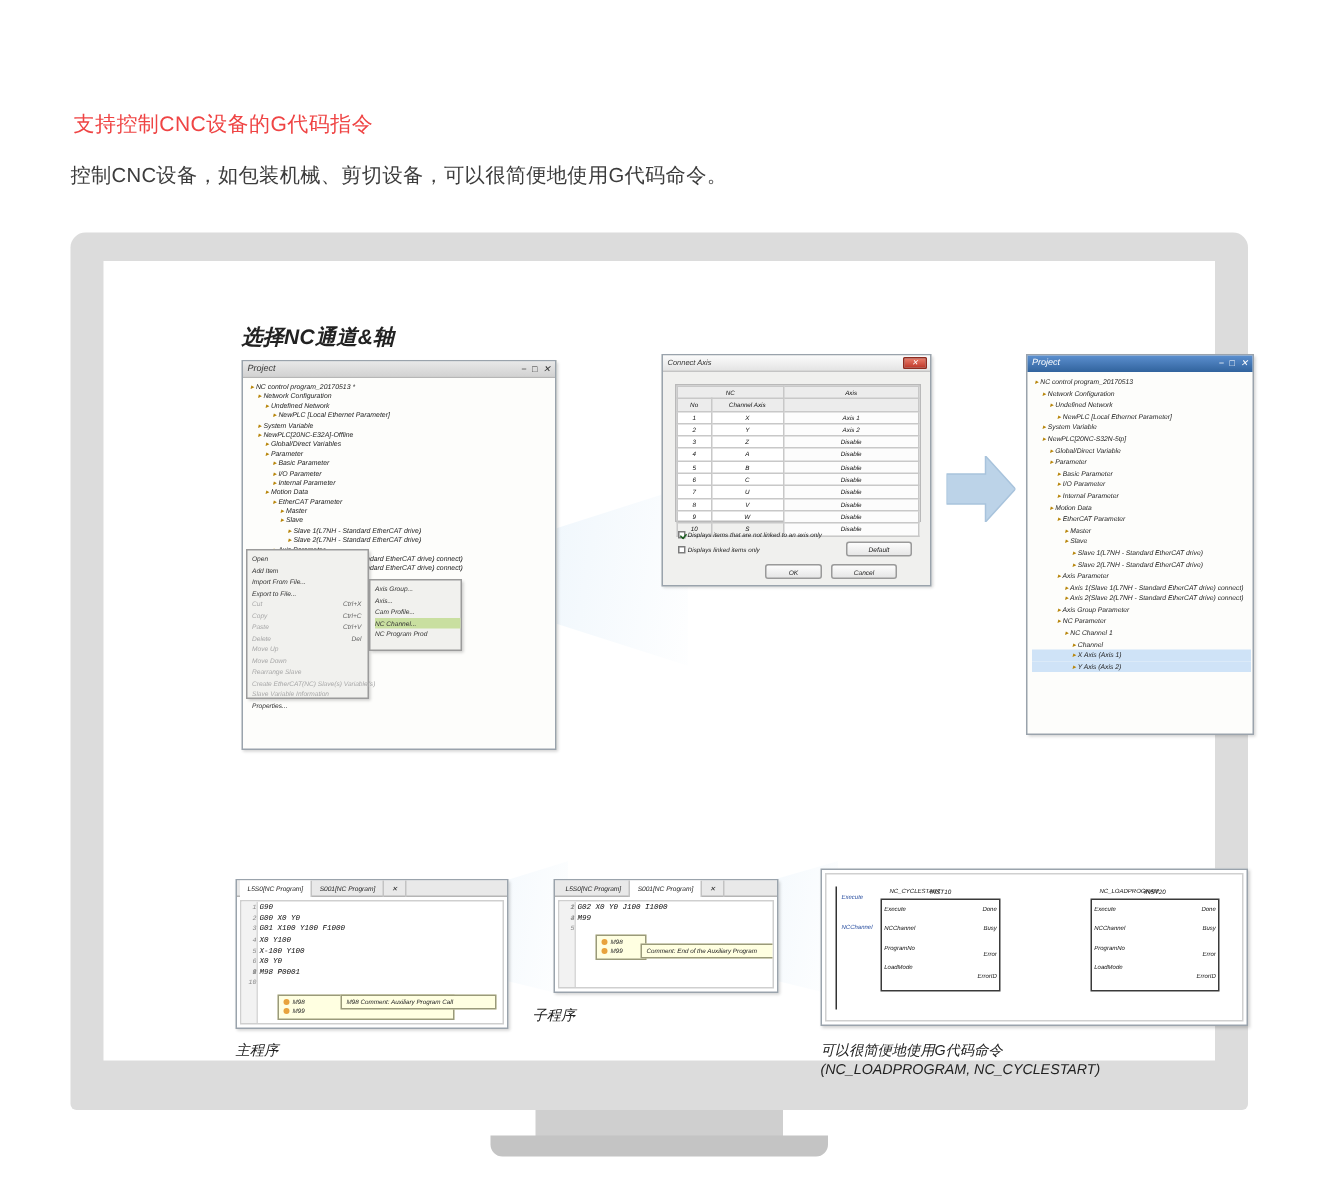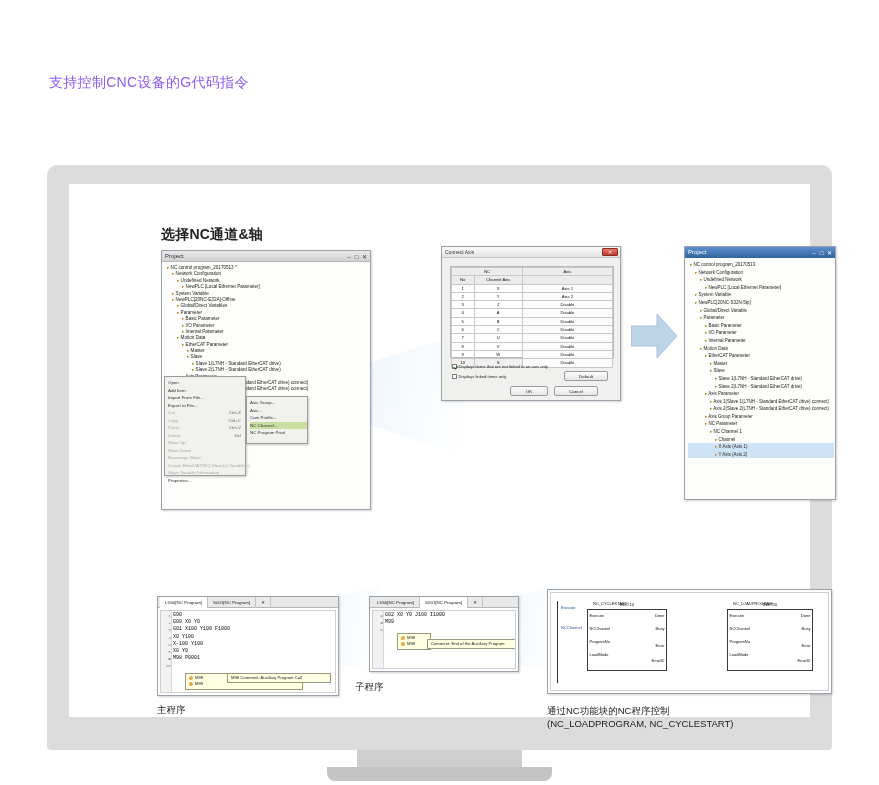--- a/index.html
+++ b/index.html
@@ -22,36 +22,36 @@
     left: 47px; top: 20px;
     font-size: 31px;
     color: #3e4b57;
     letter-spacing: 1px;
     font-weight: normal;
   }
   .subtitle {
     position: absolute;
     left: 49px; top: 74px;
     font-size: 14px;
-    color: #8b5cf6;
+    color: #ef4444;
     letter-spacing: 0.3px;
   }
   .body-text {
     position: absolute;
     left: 47px; top: 108px;
     font-size: 13.5px;
     color: #3c3c3c;
     letter-spacing: 0.2px;
   }
 
   
   .monitor {
     position: absolute;
-    left: 47px; top: 165px;
-    width: 785px; height: 590px;
+    left: 47px; top: 155px;
+    width: 785px; height: 590px; font-style: italic;
   }
   .monitor-body {
     position: absolute;
     left: 0; top: 0;
     width: 785px; height: 585px;
     background: #dcdcdc;
     border-radius: 10px 10px 4px 4px;
   }
   .monitor-screen {
     position: absolute;
@@ -398,20 +398,21 @@
     position: absolute;
     background: linear-gradient(100deg, rgba(200,225,245,0.75), rgba(235,245,252,0.1));
   }
 </style>
 </head>
 <body>
 
 <div class="page">
 
   <div class="subtitle">支持控制CNC设备的G代码指令</div>
+  <div class="body-text">控制CNC设备，如包装机械、剪切设备，可以很简便地使用G代码命令。</div>
 
   <div class="monitor">
     <div class="monitor-body"></div>
     <div class="monitor-stand-neck"></div>
     <div class="monitor-stand-base"></div>
 
     <div class="monitor-screen">
 
       <div class="light-wedge" style="left:240px; top:150px; width:150px; height:120px; clip-path: polygon(0 40%, 100% 0, 100% 100%, 0 60%); opacity:.55;"></div>
       <div class="light-wedge" style="left:180px; top:400px; width:130px; height:90px; clip-path: polygon(0 45%, 100% 0, 100% 100%, 0 65%); opacity:.55;"></div>
@@ -687,19 +688,19 @@
             <div class="fb-pin l" style="top:42px;">LoadMode</div>
             <div class="fb-pin r" style="top:3px;">Done</div>
             <div class="fb-pin r" style="top:16px;">Busy</div>
             <div class="fb-pin r" style="top:33px;">Error</div>
             <div class="fb-pin r" style="top:48px;">ErrorID</div>
           </div>
           <div class="fb-pin" style="left:182px; top:8px; color:#111;">NC_LOADPROGRAM</div>
         </div>
       </div>
       <div class="caption caption-fb">
-        <div>通过NC功能块的NC程序控制</div>
+        <div>可以很简便地使用G代码命令</div>
         <div>(NC_LOADPROGRAM, NC_CYCLESTART)</div>
       </div>
 
     </div>
   </div>
 </div>
 
 </body></html>

